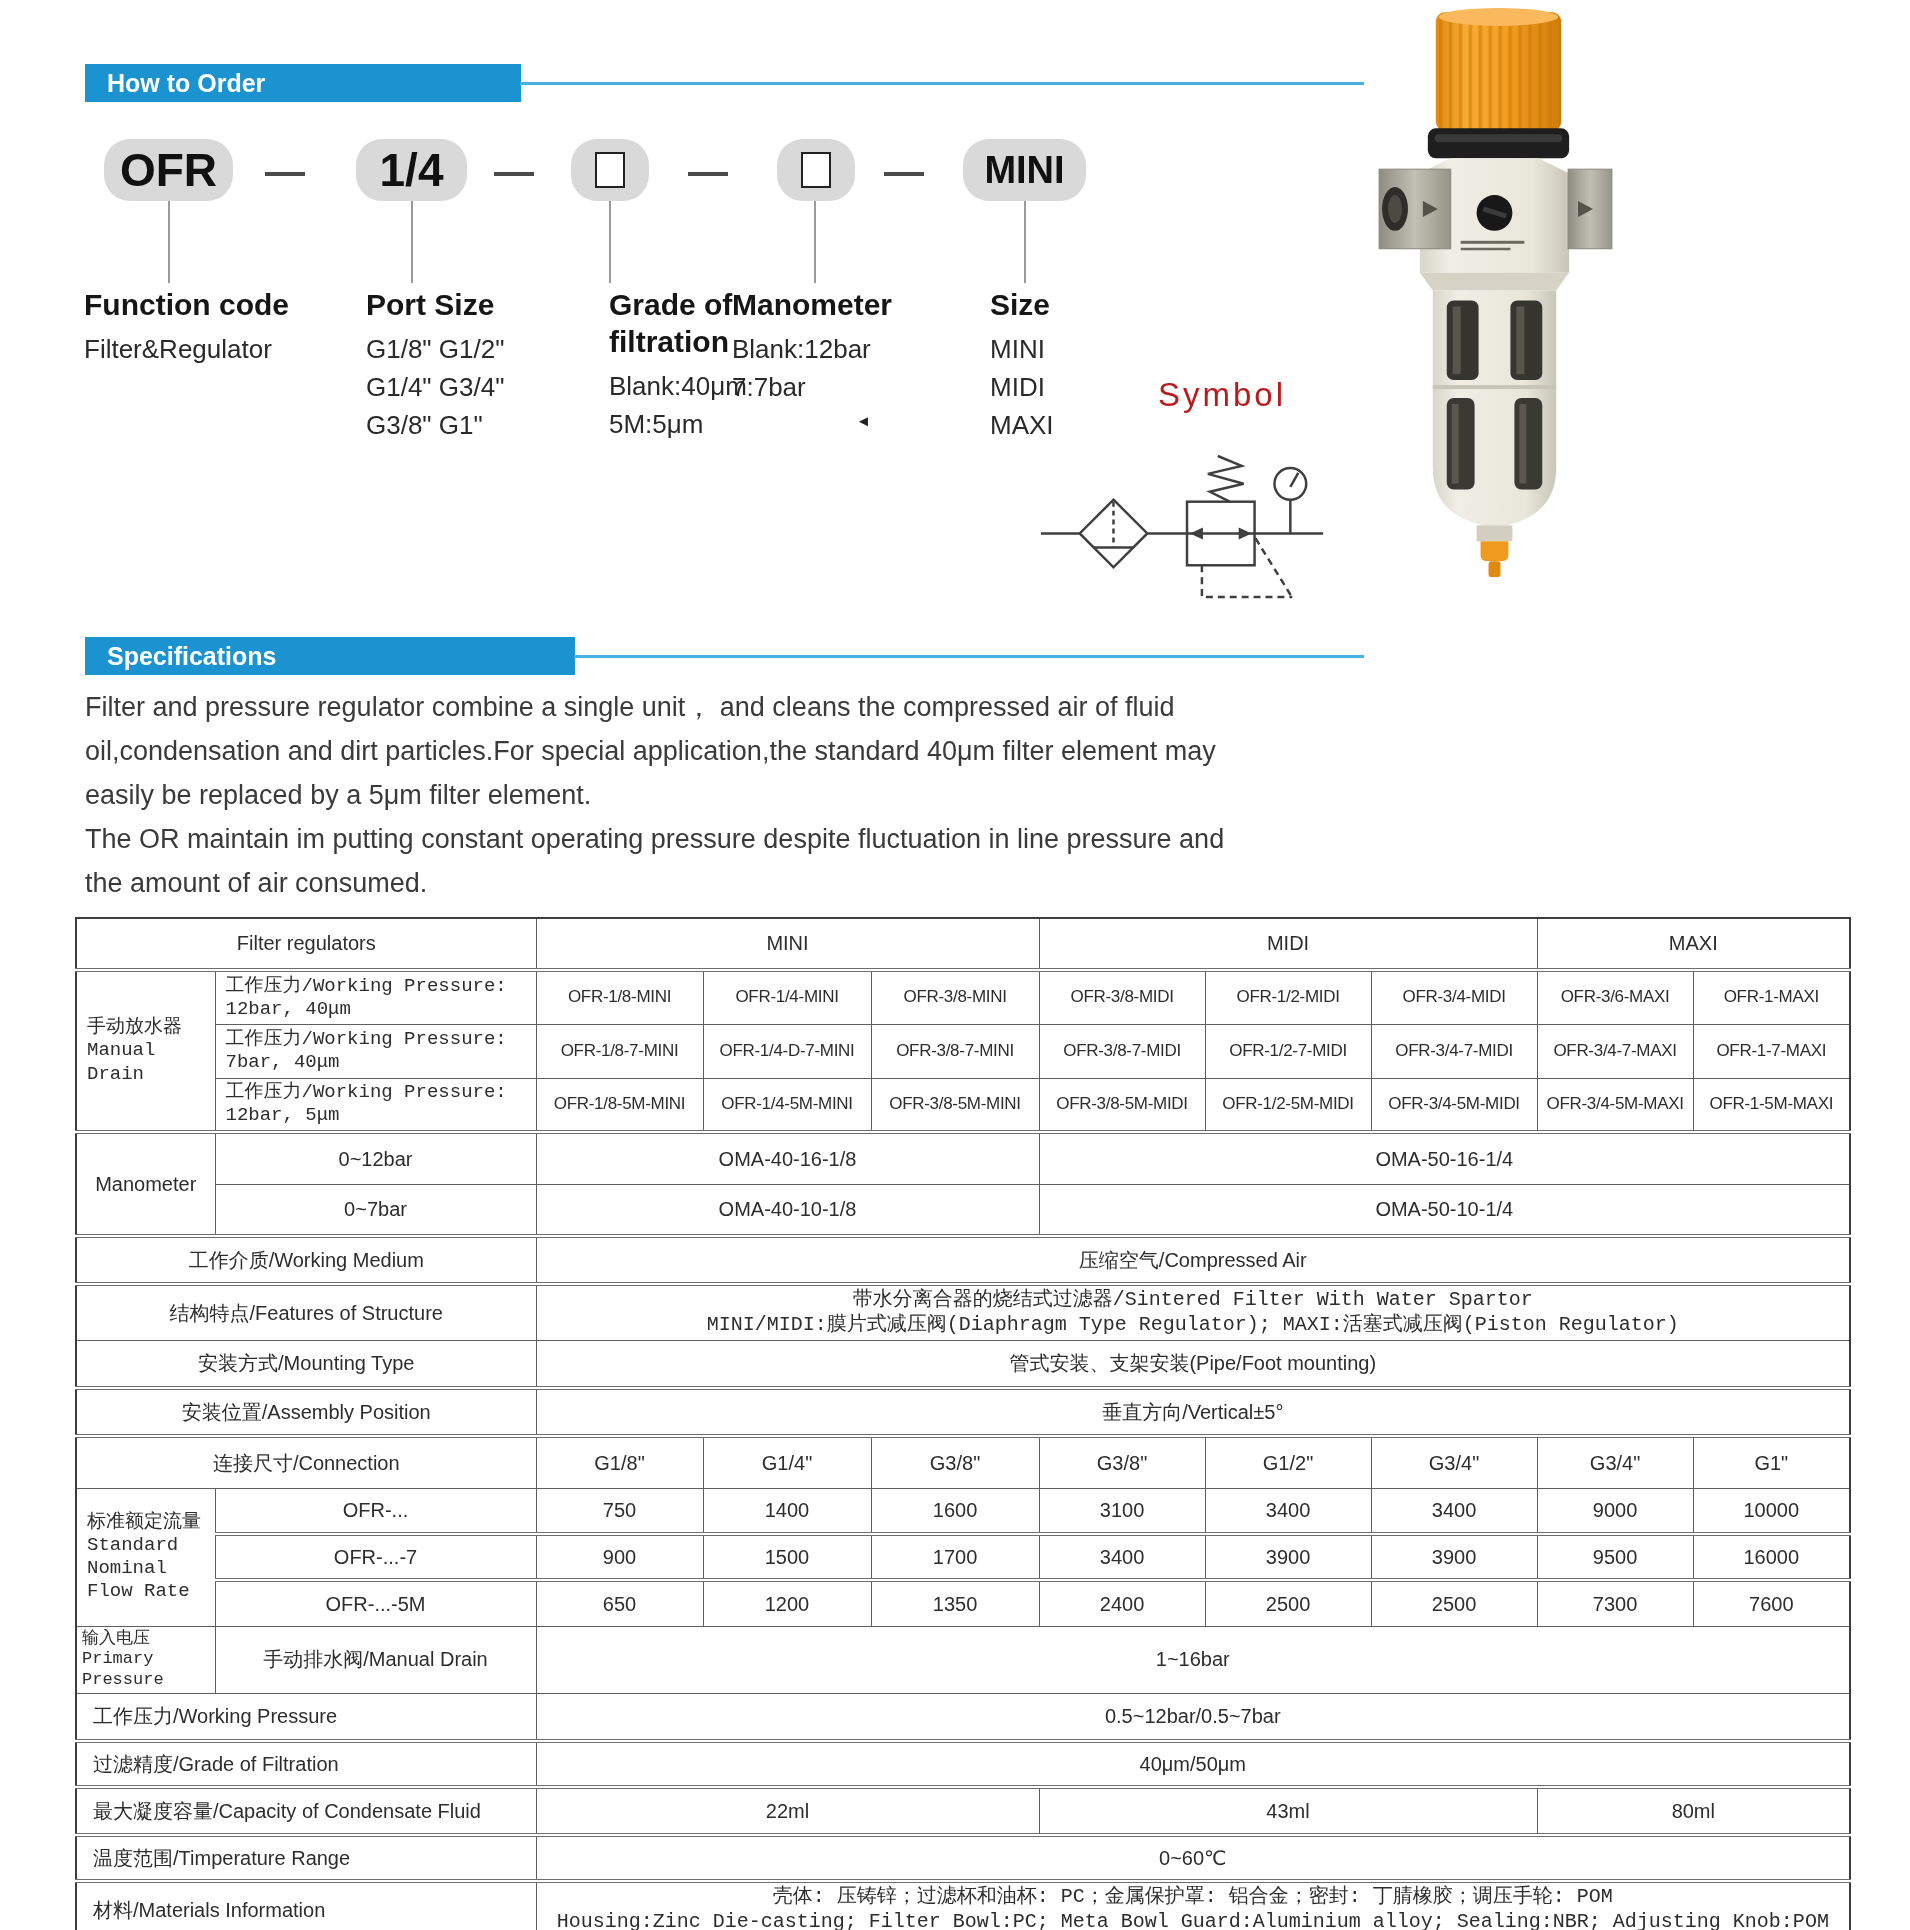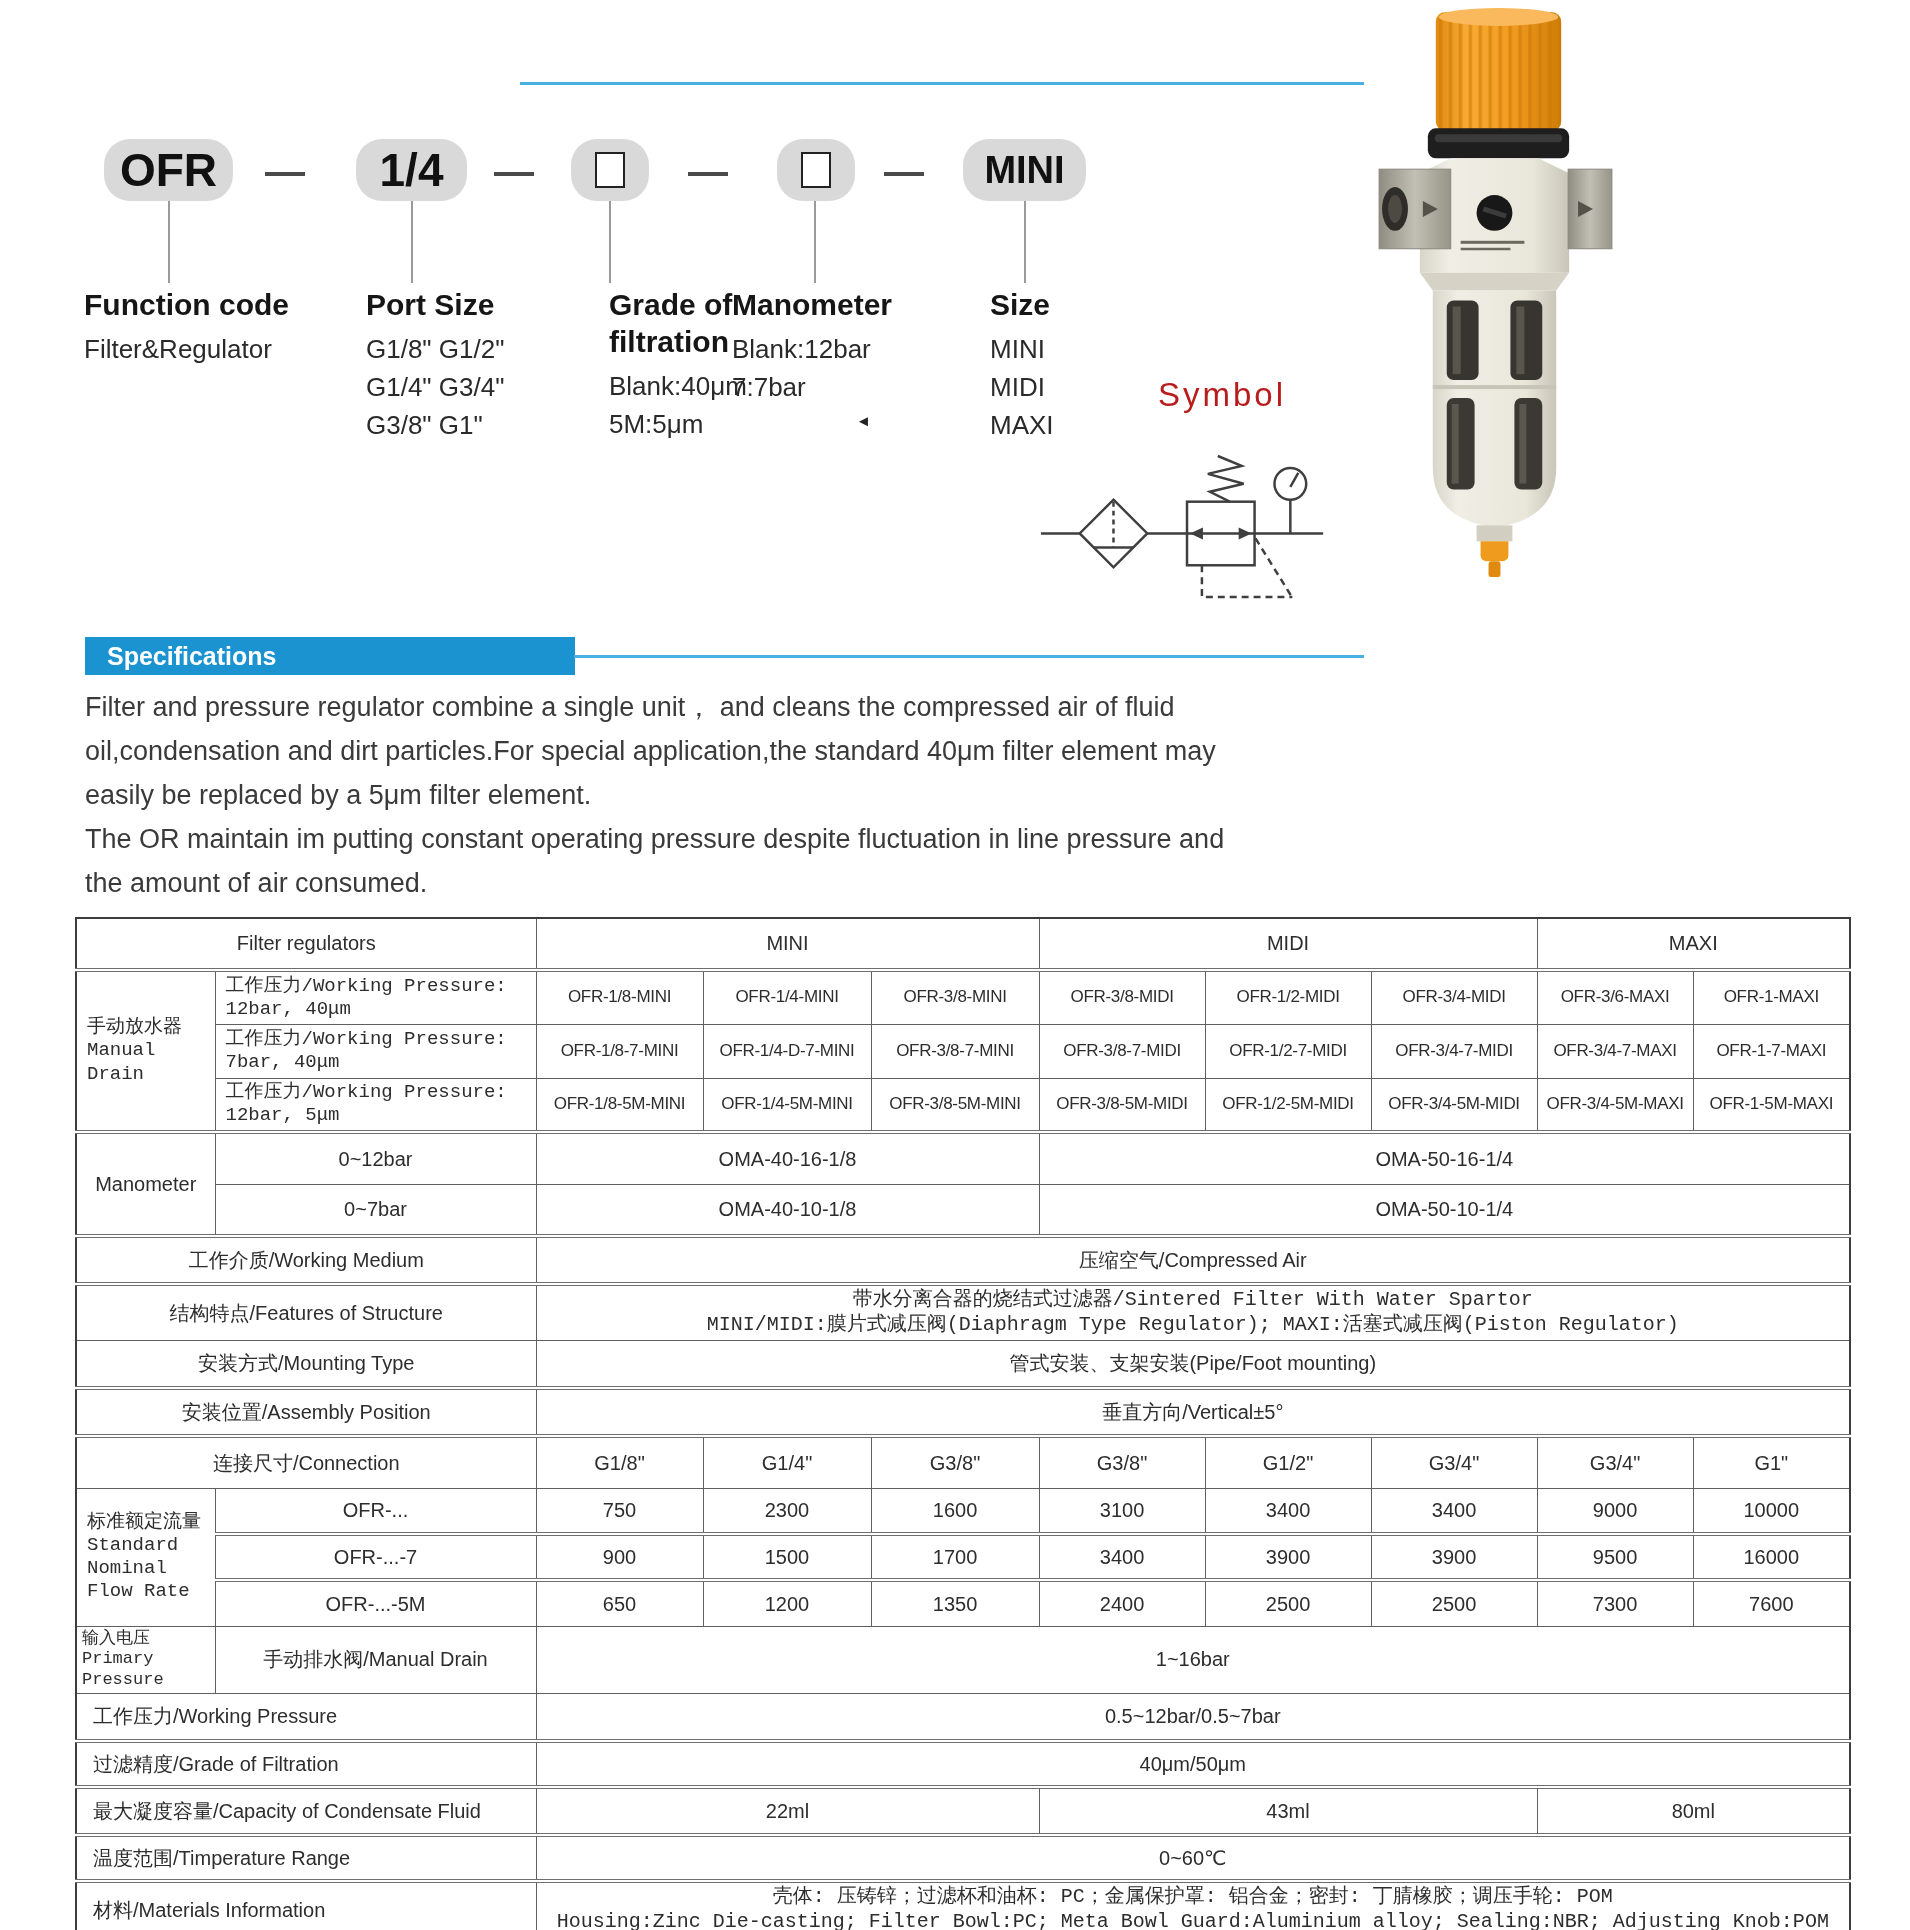--- a/index.html
+++ b/index.html
@@ -54,20 +54,23 @@
   .small{font-size:17px;letter-spacing:-0.3px;}
   .s19{font-size:19px;}
   .tight{font-size:17px;text-align:left !important;padding-left:5px !important;}
   .h52{height:52px;} .h54{height:54px;} .h48{height:48px;} .h56{height:56px;} .h46{height:46px;}
 </style>
 </head>
 <body>
 
 <div class="page">
 
+  <div class="hdr-bar" id="hdr1">
+    <span>How to Order</span>
+  </div>
   <div class="hdr-line" id="hline1"></div>
 
   <div class="code-box" id="box-ofr">OFR</div>
   <div class="dash" id="dash1">—</div>
   <div class="code-box" id="box-port">1/4</div>
   <div class="dash" id="dash2">—</div>
   <div class="code-box" id="box-b1">
       <span class="sq"></span>
     </div>
   <div class="dash" id="dash3">—</div>
@@ -319,21 +322,21 @@
       <td>G1"</td>
     </tr>
 
     <tr class="h46">
       <td rowspan="3" class="al pre s19">标准额定流量
 Standard
 Nominal
 Flow Rate</td>
       <td>OFR-...</td>
       <td>750</td>
-      <td>2300</td>
+      <td>1400</td>
       <td>1600</td>
       <td>3100</td>
       <td>3400</td>
       <td>3400</td>
       <td>9000</td>
       <td>10000</td>
     </tr>
     <tr class="h46 sep">
       <td>OFR-...-7</td>
       <td>900</td>

